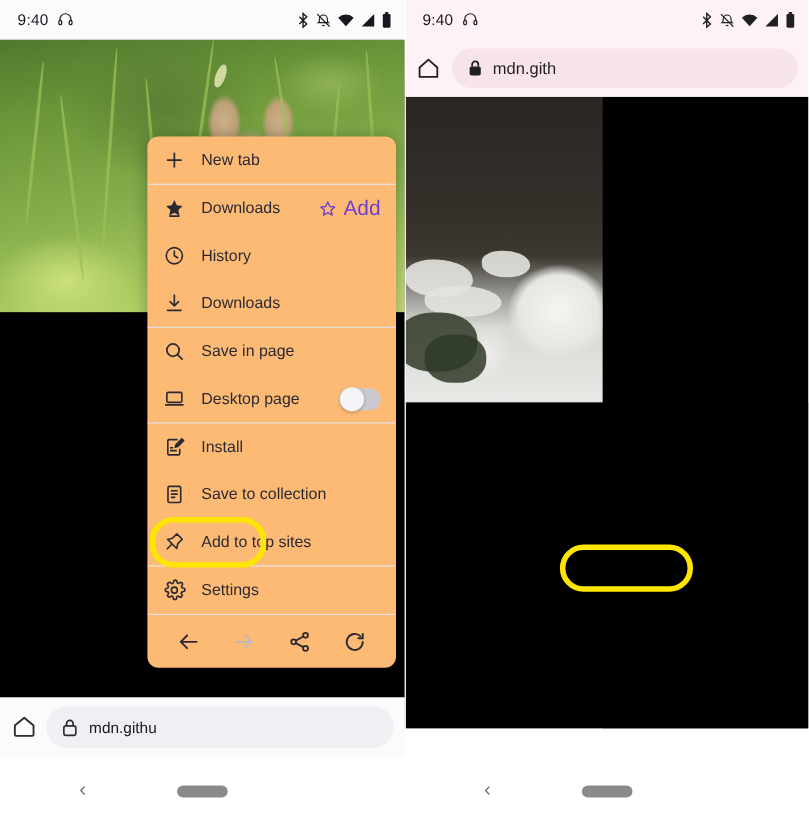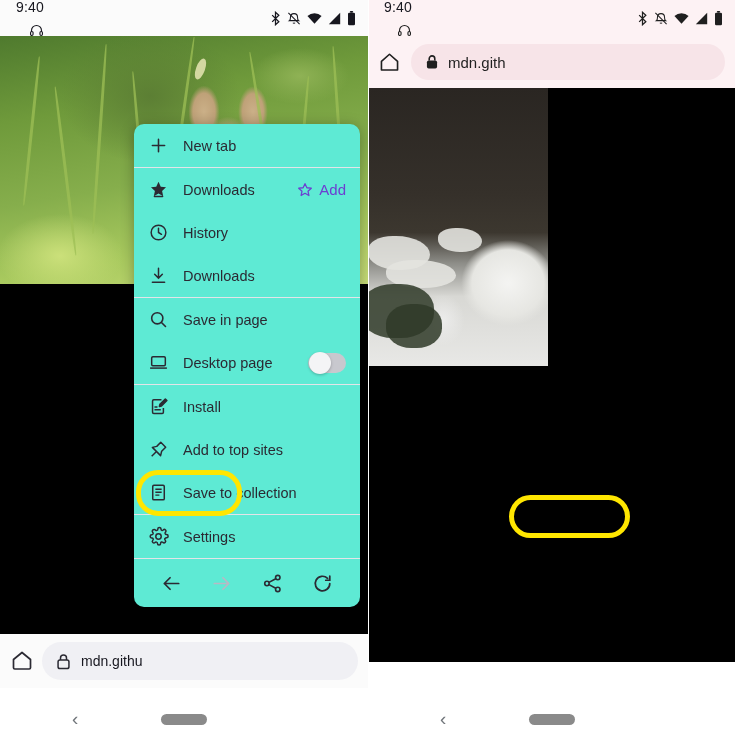--- a/index.html
+++ b/index.html
@@ -15,21 +15,21 @@
   .panel { position: absolute; top: 0; height: 750px; overflow: hidden; }
   .panel-left  { left: 0;     width: 368px; background: #ffffff; }
   .panel-right { left: 368px; width: 367px; background: #ffffff; }
 
   
   .statusbar {
     position: absolute; top: 0; left: 0; right: 0; height: 36px;
     display: flex; align-items: center;
     padding: 0 12px 0 16px;
   }
-  .sb-left { display: flex; align-items: flex-end; gap: 8px; flex-direction: column; }
+  .sb-left { display: flex; align-items: flex-start; gap: 8px; }
   .sb-time { font-size: 14px; color: #17171f; letter-spacing: .2px; }
   .sb-right { margin-left: auto; display: flex; align-items: center; gap: 6px; }
   .sb-ico { display: block; }
   .statusbar-left-bg  { background: #fbfbfb; }
   .statusbar-right-bg { background: #fdf2f4; }
 
   
   .fx-bottombar {
     position: absolute; left: 0; right: 0; bottom: 62px; height: 54px;
     background: #fbfbfb;
@@ -85,31 +85,31 @@
       radial-gradient(ellipse 60px 55px at 140px 195px, #f4f4f2 0%, #e6e6e2 60%, rgba(230,230,226,0) 78%),
       radial-gradient(ellipse 30px 36px at 75px 232px, #ececeb 0%, rgba(236,236,235,0) 72%),
       linear-gradient(180deg, #2a2622 0%, #35302a 38%, #3c372f 52%, #8d8d88 63%, #d8d8d4 75%, #e8e8e6 100%);
   }
   .snow-patch { position: absolute; background: #e3e3df; border-radius: 40% 55% 45% 50%; opacity:.9; }
   .shrub { position: absolute; background: #2f3a28; border-radius: 45%; opacity: .85; }
 
   
   .fx-menu {
     position: absolute; left: 134px; top: 124px; width: 226px;
-    background: #5eead4; border-radius: 10px;
+    background: #fdba74; border-radius: 10px;
     box-shadow: 0 2px 14px rgba(0,0,0,.30);
     overflow: hidden;
   }
   .fx-item {
     display: flex; align-items: center; height: 43px; padding: 0 14px; gap: 14px;
   }
   .fx-label { font-size: 14.5px; color: #2b2a33; white-space: nowrap; }
   .fx-sep { height: 1px; background: #e4e4e8; margin: 0; }
   .fx-action { margin-left: auto; display: flex; align-items: center; gap: 5px; }
-  .fx-action-label { font-size: 15px; color: #6c3fd1; }
+  .fx-action-label { font-size: 19px; color: #6c3fd1; }
   .fx-toggle {
     margin-left: auto; width: 38px; height: 20px; border-radius: 10px;
     background: #c8c8ce; position: relative;
   }
   .fx-toggle::after {
     content:""; position:absolute; left: 1px; top: -1px;
     width: 22px; height: 22px; border-radius: 50%;
     background: #f4f4f6; box-shadow: 0 1px 3px rgba(0,0,0,.25);
   }
   .fx-navrow {
@@ -270,32 +270,32 @@
         <svg width="21" height="21" viewBox="0 0 24 24" fill="none" stroke="#2b2a33" stroke-width="1.7" stroke-linejoin="round">
             <path d="M15.4 4.2H6.6a1.4 1.4 0 0 0-1.4 1.4v13a1.4 1.4 0 0 0 1.4 1.4h9.6a1.4 1.4 0 0 0 1.4-1.4v-5"></path>
             <path d="M7.4 15.6h7.2M7.4 12.6h3.4"></path>
             <path d="M19.8 3.4 13.6 9.6l-.6 2.4 2.4-.6 6.2-6.2z" fill="#2b2a33"></path>
           </svg>
         <span class="fx-label">Install</span>
       </div>
 
       <div class="fx-item">
         <svg width="21" height="21" viewBox="0 0 24 24" fill="none" stroke="#2b2a33" stroke-width="1.7" stroke-linejoin="round">
+            <rect x="5.4" y="3.6" width="13.2" height="16.8" rx="1.4"></rect>
+            <path d="M8.4 8.2h7.2M8.4 11.6h7.2M8.4 15h4.6"></path>
+          </svg>
+        <span class="fx-label">Save to collection</span>
+      </div>
+
+      <div class="fx-item">
+        <svg width="21" height="21" viewBox="0 0 24 24" fill="none" stroke="#2b2a33" stroke-width="1.7" stroke-linejoin="round">
             <path d="M14.6 3.8 10 8.4 5 9.6l9.4 9.4 1.2-5 4.6-4.6z"></path>
             <path d="M9.4 14.6 4.2 19.8"></path>
           </svg>
         <span class="fx-label">Add to top sites</span>
-      </div>
-
-      <div class="fx-item">
-        <svg width="21" height="21" viewBox="0 0 24 24" fill="none" stroke="#2b2a33" stroke-width="1.7" stroke-linejoin="round">
-            <rect x="5.4" y="3.6" width="13.2" height="16.8" rx="1.4"></rect>
-            <path d="M8.4 8.2h7.2M8.4 11.6h7.2M8.4 15h4.6"></path>
-          </svg>
-        <span class="fx-label">Save to collection</span>
       </div>
       <div class="fx-sep"></div>
 
       <div class="fx-item">
         <svg width="21" height="21" viewBox="0 0 24 24" fill="none" stroke="#2b2a33" stroke-width="1.7" stroke-linejoin="round">
             <circle cx="12" cy="12" r="3.1"></circle>
             <path d="M19.2 14.4a1.5 1.5 0 0 0 .3 1.6l.1.1a1.8 1.8 0 1 1-2.6 2.6l-.1-.1a1.5 1.5 0 0 0-1.6-.3 1.5 1.5 0 0 0-.9 1.4v.2a1.8 1.8 0 1 1-3.6 0v-.1a1.5 1.5 0 0 0-1-1.4 1.5 1.5 0 0 0-1.6.3l-.1.1a1.8 1.8 0 1 1-2.6-2.6l.1-.1a1.5 1.5 0 0 0 .3-1.6 1.5 1.5 0 0 0-1.4-.9h-.2a1.8 1.8 0 1 1 0-3.6h.1a1.5 1.5 0 0 0 1.4-1 1.5 1.5 0 0 0-.3-1.6l-.1-.1A1.8 1.8 0 1 1 8.5 4.6l.1.1a1.5 1.5 0 0 0 1.6.3h.1a1.5 1.5 0 0 0 .9-1.4v-.2a1.8 1.8 0 1 1 3.6 0v.1a1.5 1.5 0 0 0 .9 1.4 1.5 1.5 0 0 0 1.6-.3l.1-.1a1.8 1.8 0 1 1 2.6 2.6l-.1.1a1.5 1.5 0 0 0-.3 1.6v.1a1.5 1.5 0 0 0 1.4.9h.2a1.8 1.8 0 1 1 0 3.6h-.1a1.5 1.5 0 0 0-1.4.9z"></path>
           </svg>
         <span class="fx-label">Settings</span>
       </div>

